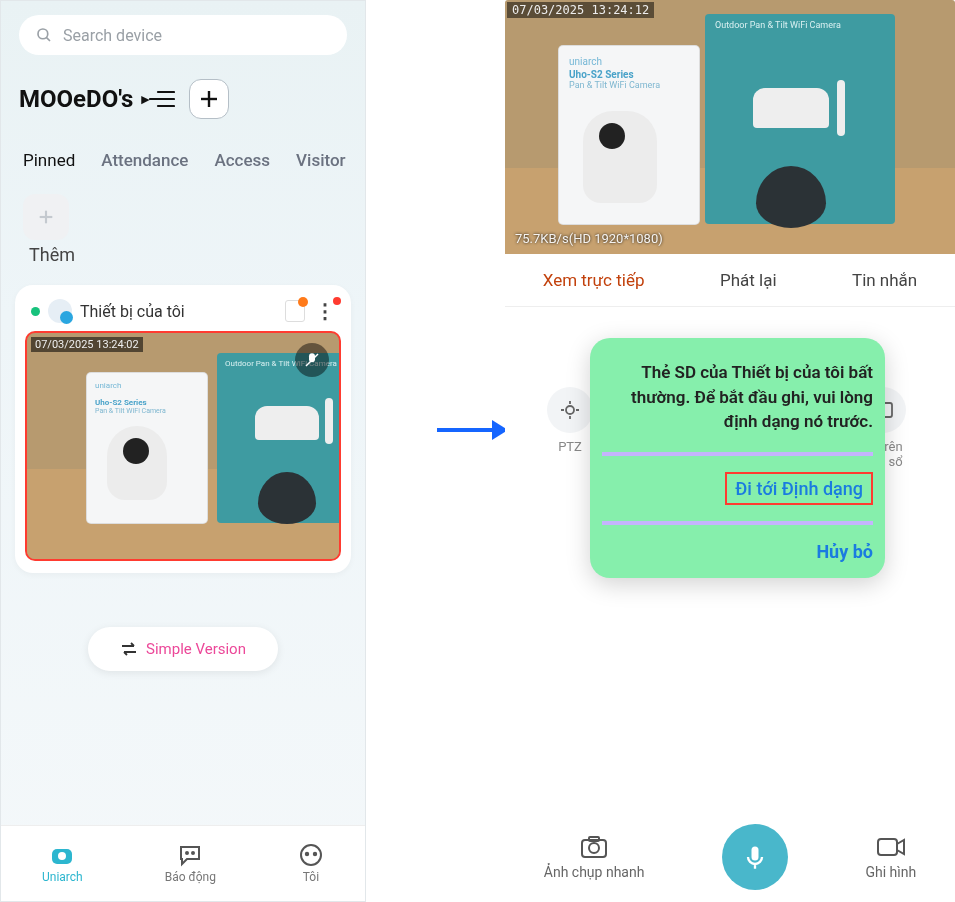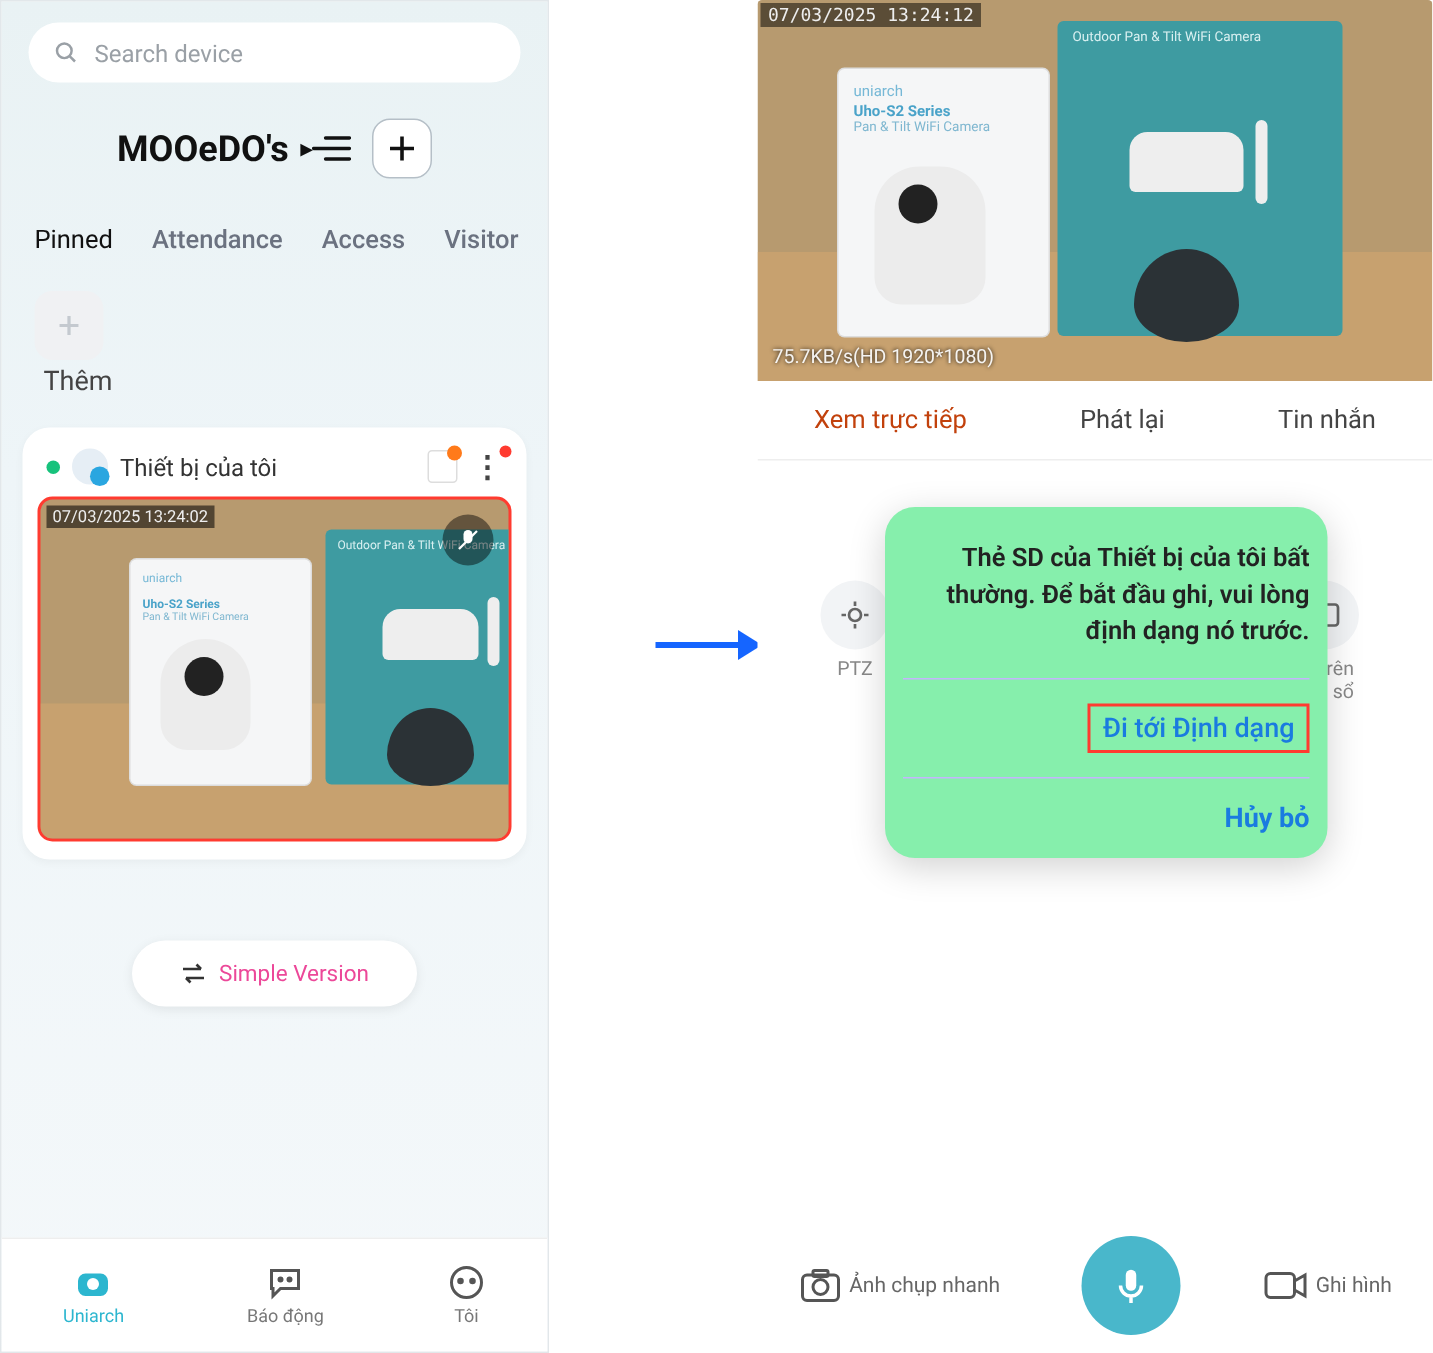--- a/index.html
+++ b/index.html
@@ -7,21 +7,21 @@
   .phone { position:absolute; top:0; height:902px; width:366px; background:#f3f7f9; overflow:hidden; }
   #left { left:0;  background:linear-gradient(180deg,#e9f2f4 0%,#eef5f8 35%,#f4f8fa 100%); border:1px solid #e2e7ea;}
   #right{ left:505px; width:450px; background:#ffffff; }
   
   .arrow { position:absolute; left:437px; top:420px; display:flex; align-items:center; }
   .arrow-line { width:55px; height:4px; background:#1565ff;}
   .arrow-head{ width:0;height:0;border-top:10px solid transparent;border-bottom:10px solid transparent;border-left:16px solid #1565ff;}
 
   
   .search-bar { margin:14px 18px 0; height:40px; background:#fff; border-radius:22px; display:flex; align-items:center; padding:0 16px; gap:10px; color:#9aa0a6;}
-  .hdr { display:flex; align-items:center; justify-content:center; padding:24px 18px 12px;}
+  .hdr { display:flex; align-items:center; justify-content:flex-start; padding:24px 18px 12px;}
   .hdr-l { display:flex; align-items:center; gap:8px; font-size:24px; font-weight:700; color:#111;}
   .hdr-r { display:flex; align-items:center; gap:14px;}
   .icon-btn-box { width:40px;height:40px;border:1.5px solid #b5bfc7;border-radius:12px;display:flex;align-items:center;justify-content:center;background:#fff;}
   .tabs { display:flex; gap:26px; padding:10px 22px 0; align-items:center;}
   .tab { font-size:17px; color:#6b7280; font-weight:500;}
   .tab.active{ color:#111; font-weight:400;}
   .grid-icon{ margin-left:auto; display:flex; flex-wrap:wrap; width:20px; gap:3px;}
   .grid-icon span{width:7px;height:7px;border:1.5px solid #555;border-radius:2px;}
   .add-tile { width:46px;height:46px;background:#f0f1f3;border-radius:12px;display:flex;align-items:center;justify-content:center;color:#c4c9cf;font-size:22px;margin:16px 0 4px 22px;}
   .add-lbl { font-size:18px;color:#444;margin-left:28px;}
@@ -60,26 +60,26 @@
   .rtop .ts{position:absolute;top:2px;left:2px;background:rgba(0,0,0,.5);color:#eee;font-size:12px;padding:1px 5px;font-family:monospace;}
   .bitrate{position:absolute;bottom:8px;left:10px;color:rgba(255,255,255,.92);font-size:13px;text-shadow:0 0 3px #000;}
   .rtabs{display:flex;justify-content:space-around;padding:16px 0;font-size:17px;color:#444;border-bottom:1px solid #eee;}
   .rtabs .t.active{color:#c2410c;}
   .ctrl-bg{position:relative;padding-top:80px;display:flex;justify-content:space-between;padding-left:42px;padding-right:42px;}
   .ctrl{display:flex;flex-direction:column;align-items:center;gap:6px;color:#888;font-size:13px;}
   .ctrl .ic{width:46px;height:46px;border-radius:50%;background:#f2f4f6;display:flex;align-items:center;justify-content:center;}
 
   .modal{position:absolute;top:338px;left:85px;right:70px;background:#86efac;border-radius:20px;box-shadow:0 6px 24px rgba(0,0,0,.18);padding:22px 12px 0;text-align:right;}
   .modal p{font-size:17px;color:#222;font-weight:600;line-height:1.45;}
-  .mbtn{padding:16px 0;font-size:18px;color:#1a7be0;font-weight:500;border-top:1px solid #c4b5fd;}
+  .mbtn{padding:16px 0;font-size:18px;color:#1a7be0;font-weight:500;border-top:4px solid #c4b5fd;}
   .mbtn.cancel{font-weight:700;}
   .hi{display:inline-block;border:2px solid #ff3b30;padding:4px 8px;}
 
   .rbot{position:absolute;bottom:12px;left:0;right:0;display:flex;justify-content:space-around;align-items:center;}
-  .rbot .c{display:flex;flex-direction:row;align-items:center;gap:4px;font-size:14px;color:#666;}
+  .rbot .c{display:flex;flex-direction:column;align-items:center;gap:4px;font-size:14px;color:#666;}
   .micbtn{width:66px;height:66px;border-radius:50%;background:#49b7cb;display:flex;align-items:center;justify-content:center;color:#fff;}
 
   svg{display:block;}
 </style>
 </head>
 <body>
 
 <div class="phone" id="left">
 
   <div class="search-bar">

